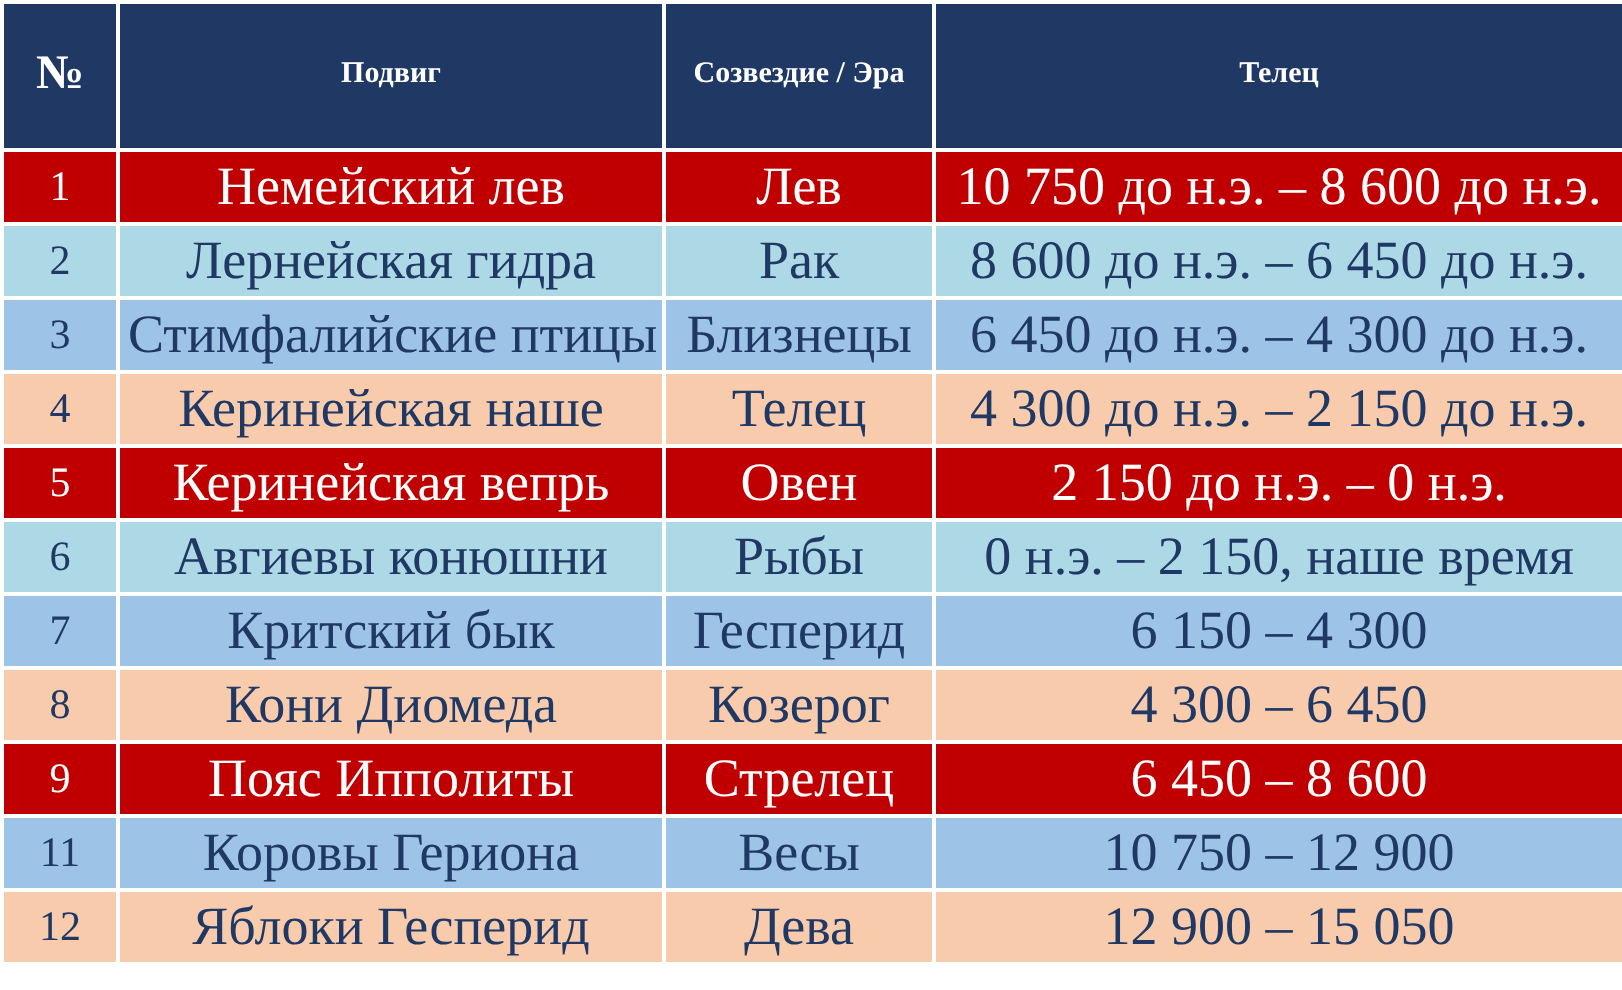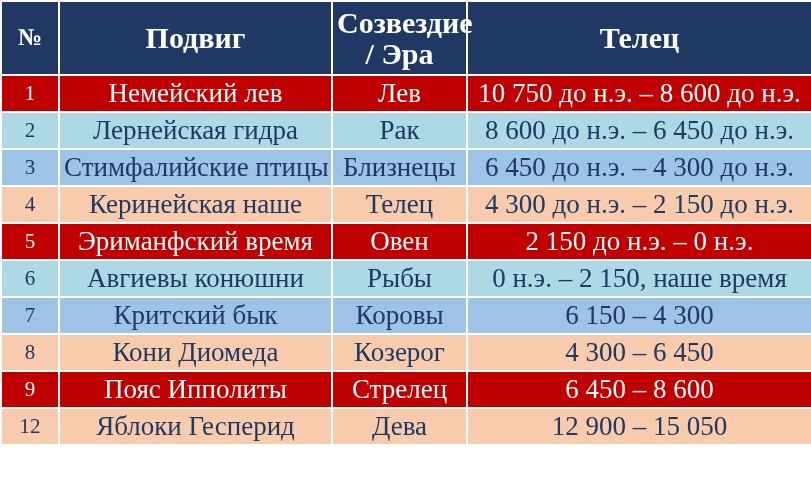--- a/index.html
+++ b/index.html
@@ -27,21 +27,21 @@
   col.c-num   { width: 58px; }
   col.c-feat  { width: 273px; }
   col.c-const { width: 135px; }
   col.c-per   { width: 345px; }
 
   thead th {
     background: #1f3864;
     color: #ffffff;
     font-family: "Liberation Serif", serif;
     font-weight: bold;
-    font-size: 30px;
+    font-size: 15px;
     text-align: center;
     vertical-align: middle;
     height: 68px;
     border: 2px solid #ffffff;
     padding: 2px 4px;
     line-height: 1.05;
   }
   thead th.num-head { font-size: 24px; }
 
   tbody td {
@@ -102,48 +102,54 @@
           <td>6 450 до н.э. – 4 300 до н.э.</td>
         </tr>
         <tr class="peach">
           <td class="num">4</td>
           <td>Керинейская наше</td>
           <td>Телец</td>
           <td>4 300 до н.э. – 2 150 до н.э.</td>
         </tr>
         <tr class="red">
           <td class="num">5</td>
-          <td>Эриманфский время</td>
+          <td>Керинейская вепрь</td>
           <td>Овен</td>
           <td>2 150 до н.э. – 0 н.э.</td>
         </tr>
         <tr class="lightblue">
           <td class="num">6</td>
           <td>Авгиевы конюшни</td>
           <td>Рыбы</td>
           <td>0 н.э. – 2 150, наше время</td>
         </tr>
         <tr class="blue">
           <td class="num">7</td>
           <td>Критский бык</td>
-          <td>Коровы</td>
+          <td>Гесперид</td>
           <td>6 150 – 4 300</td>
         </tr>
         <tr class="peach">
           <td class="num">8</td>
           <td>Кони Диомеда</td>
           <td>Козерог</td>
           <td>4 300 – 6 450</td>
         </tr>
         <tr class="red">
           <td class="num">9</td>
           <td>Пояс Ипполиты</td>
           <td>Стрелец</td>
           <td>6 450 – 8 600</td>
         </tr>
+        <tr class="blue">
+          <td class="num">11</td>
+          <td>Коровы Гериона</td>
+          <td>Весы</td>
+          <td>10 750 – 12 900</td>
+        </tr>
         <tr class="peach">
           <td class="num">12</td>
           <td>Яблоки Гесперид</td>
           <td>Дева</td>
           <td>12 900 – 15 050</td>
         </tr>
       </tbody>
   </table>
 </div>
 

